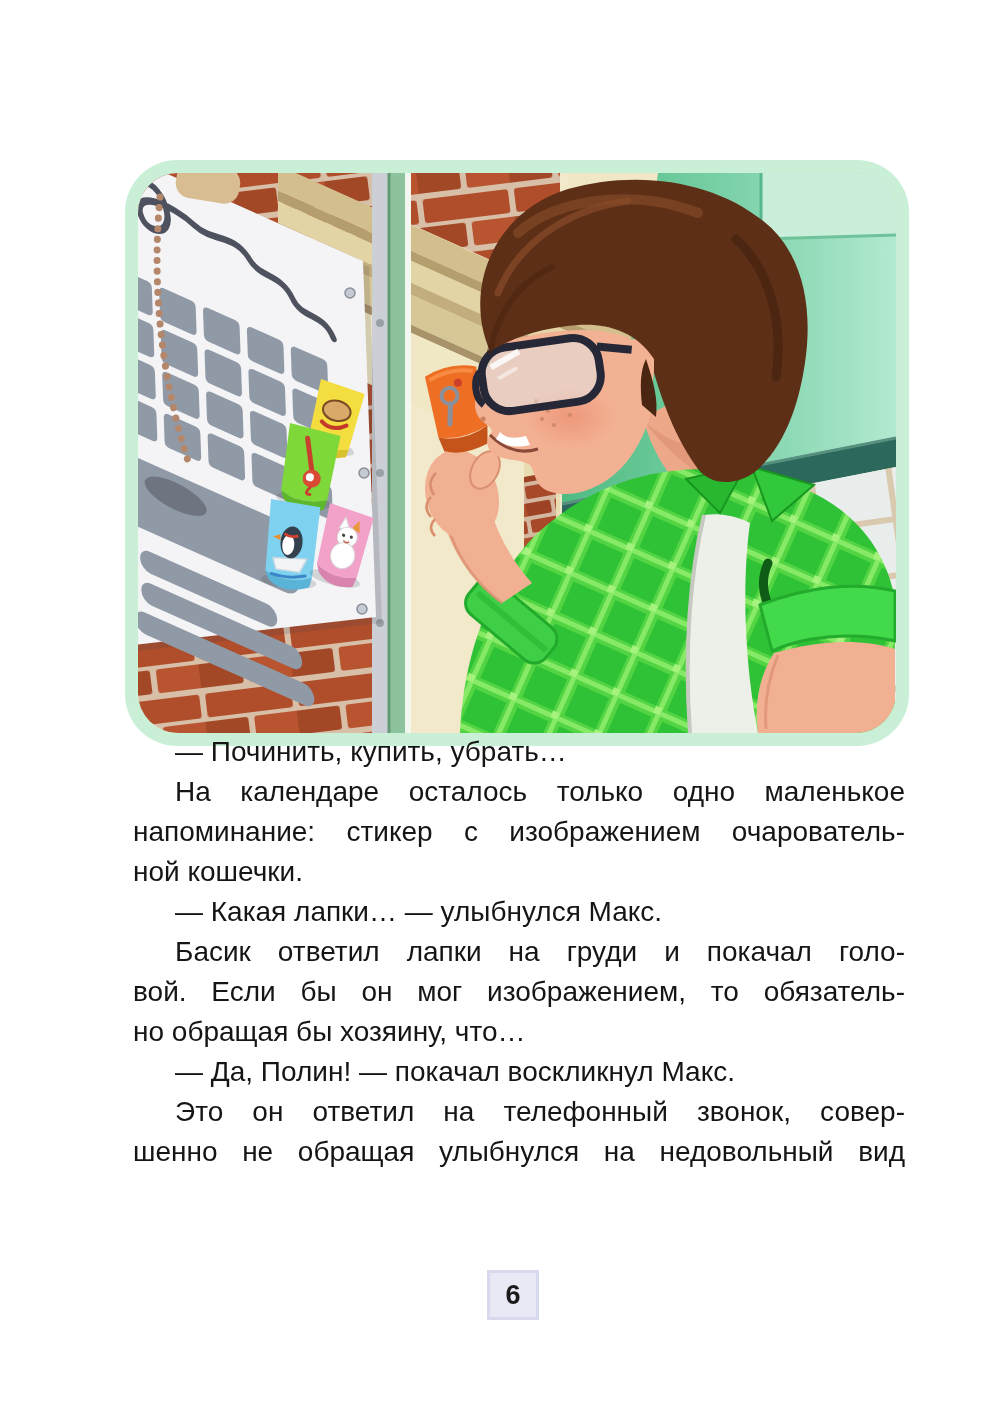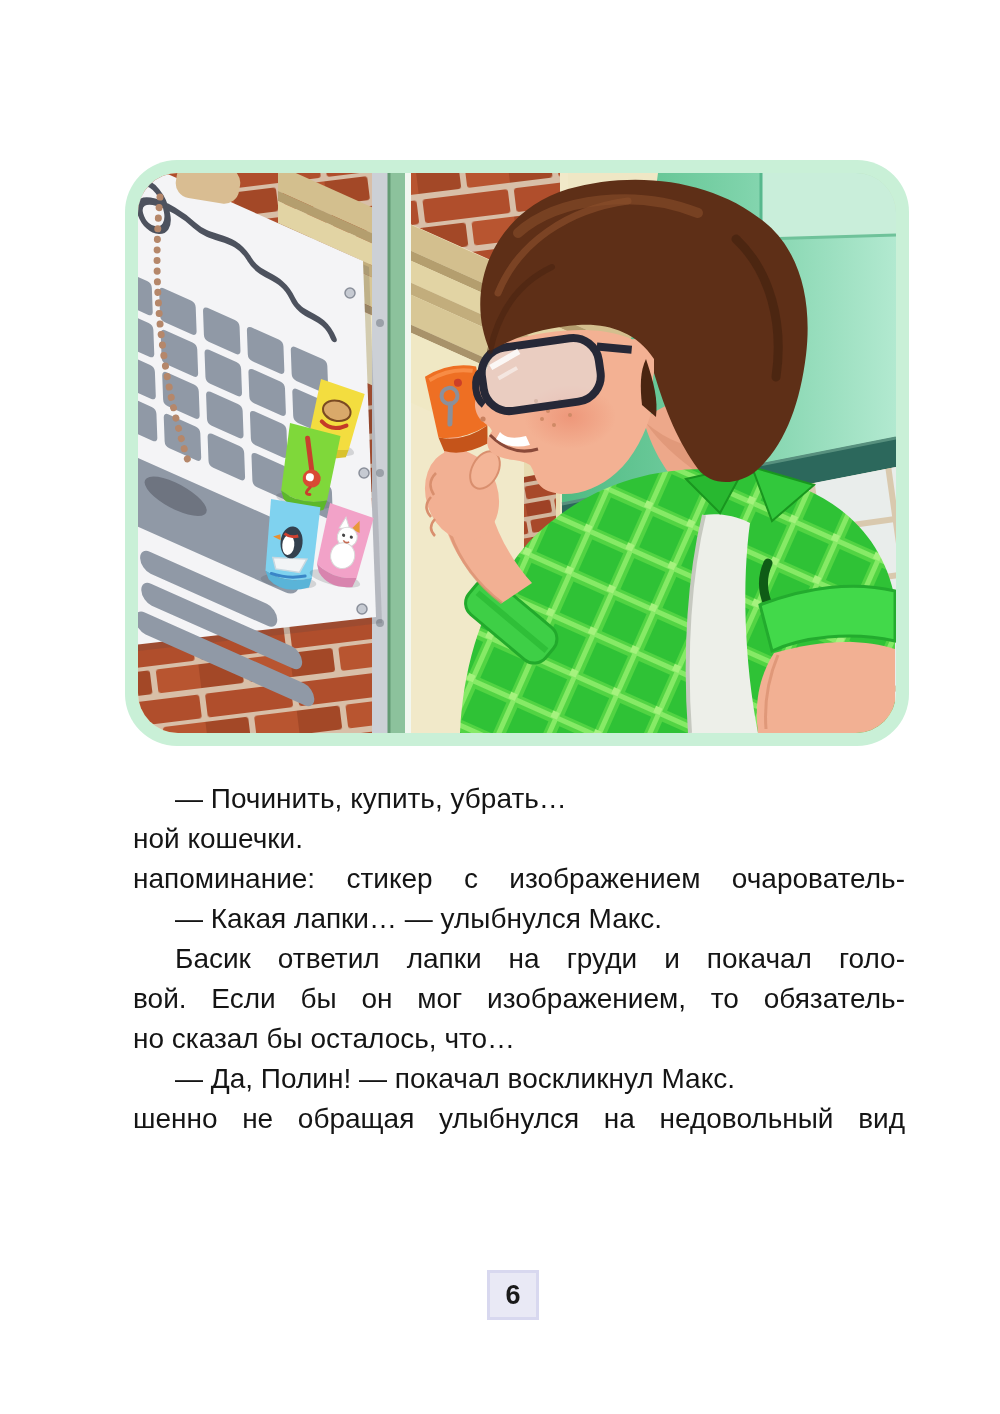--- a/index.html
+++ b/index.html
@@ -7,21 +7,21 @@
        font-family:"Liberation Sans",sans-serif;overflow:hidden;}
 
   
   .illustration{position:absolute;left:125px;top:160px;width:784px;height:586px;
     margin:0;background:#c9f0d7;border-radius:52px;box-sizing:border-box;padding:13px;}
   .art{width:758px;height:560px;border-radius:40px;overflow:hidden;position:relative;
     background:#efe7c5;}
   .art svg{display:block;}
 
   
-  .story{position:absolute;left:133px;top:779px;width:772px;color:#151515;
+  .story{position:absolute;left:133px;top:732px;width:772px;color:#151515;
     font-size:28px;line-height:40px;}
   .para{margin:0;padding:0;}
   .line{display:block;text-align:justify;text-align-last:justify;}
   .line.first{text-indent:42px;}
   .line.last{text-align-last:left;}
 
   
   .page-number-box{position:absolute;left:487px;top:1270px;width:52px;height:50px;
     box-sizing:border-box;display:flex;align-items:center;justify-content:center;
     font-size:27px;font-weight:bold;color:#1a1a1a;}
@@ -274,34 +274,36 @@
       </g>
     </svg>
   </div>
 </figure>
 
 <main class="story">
   <p class="para">
     <span class="line first last">— Починить, купить, убрать…</span>
   </p>
   <p class="para">
+    <span class="line first">На календаре осталось только одно маленькое</span>
+    <span class="line">напоминание: стикер с изображением очарователь-</span>
     <span class="line last">ной кошечки.</span>
-    <span class="line">напоминание: стикер с изображением очарователь-</span>
   </p>
   <p class="para">
     <span class="line first last">— Какая лапки… — улыбнулся Макс.</span>
   </p>
   <p class="para">
     <span class="line first">Басик ответил лапки на груди и покачал голо-</span>
     <span class="line">вой. Если бы он мог изображением, то обязатель-</span>
-    <span class="line last">но сказал бы осталось, что…</span>
+    <span class="line last">но обращая бы хозяину, что…</span>
   </p>
   <p class="para">
     <span class="line first last">— Да, Полин! — покачал воскликнул Макс.</span>
   </p>
   <p class="para">
+    <span class="line first">Это он ответил на телефонный звонок, совер-</span>
     <span class="line">шенно не обращая улыбнулся на недовольный вид</span>
   </p>
 </main>
 
 <div class="page-number-box" style="background: rgb(233, 233, 245); border: 3px solid rgb(216, 216, 239);">
   <span>6</span>
 </div>
 
 </body></html>

